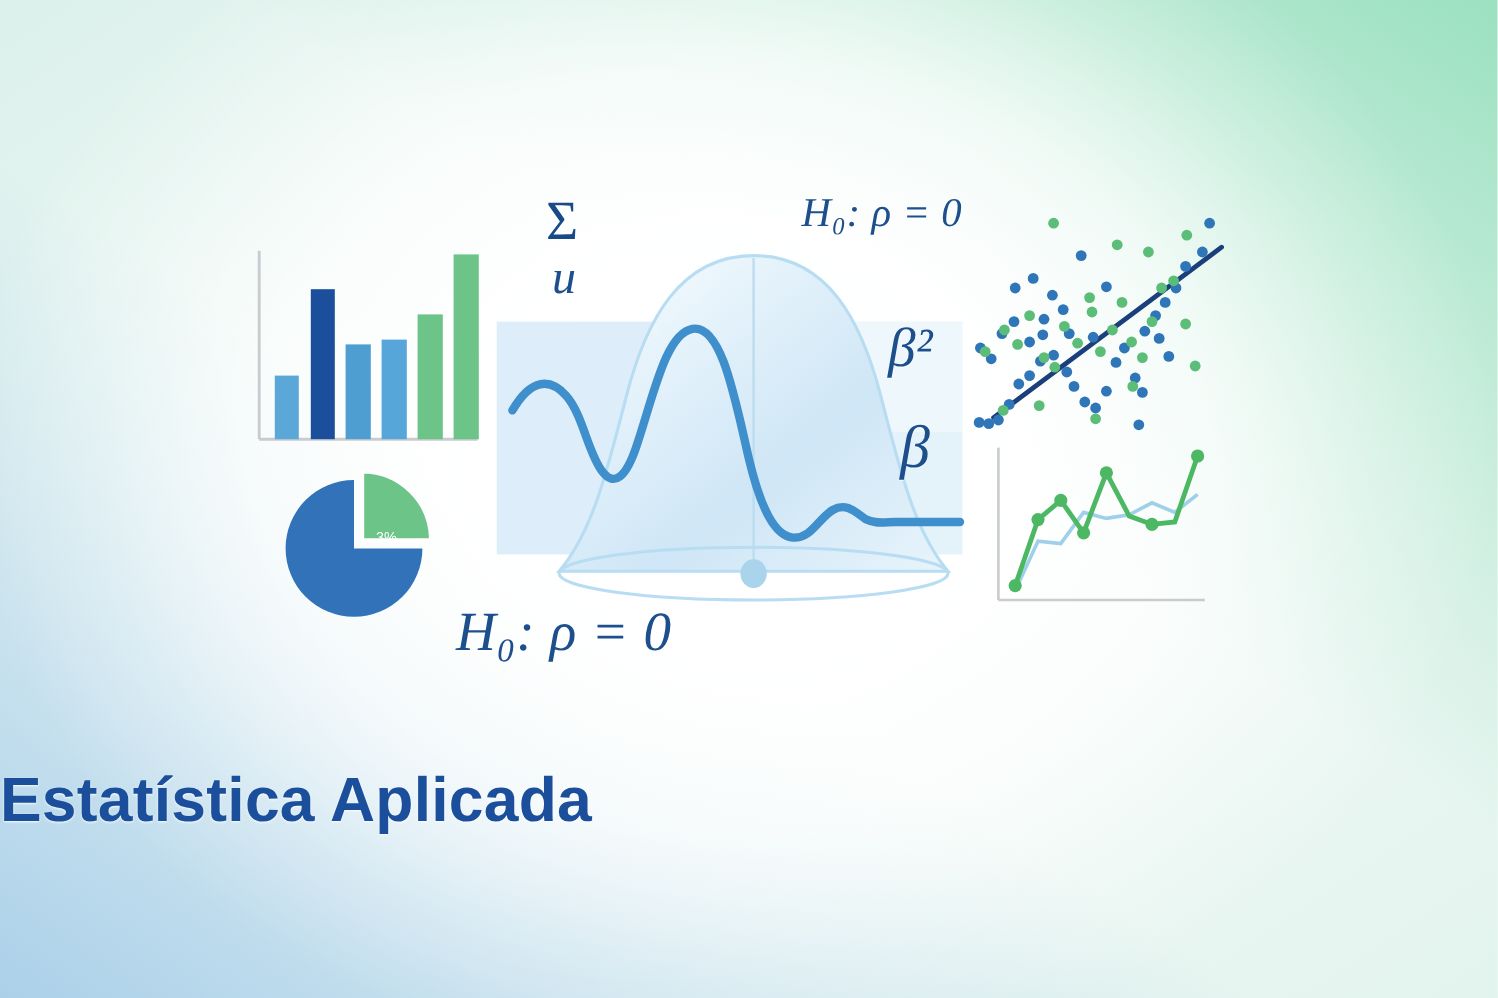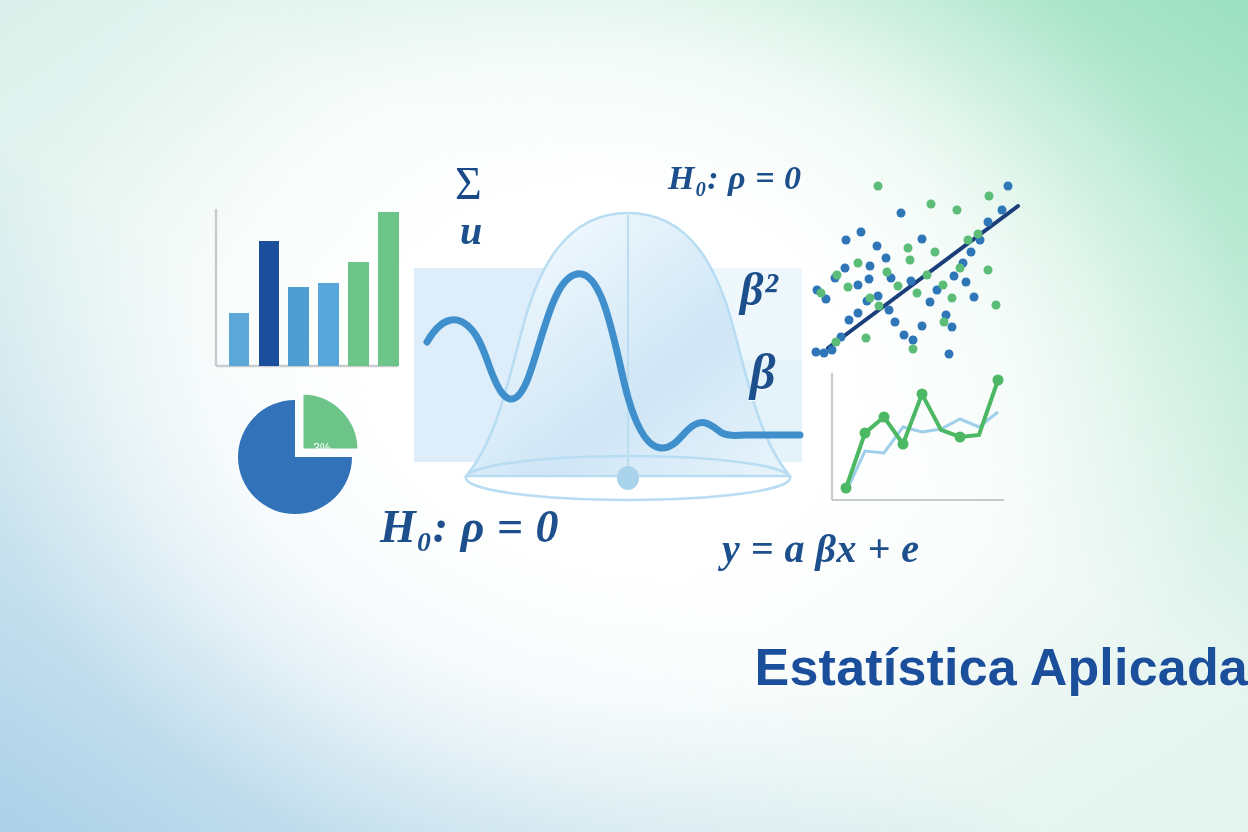--- a/index.html
+++ b/index.html
@@ -40,41 +40,40 @@
   svg { display: block; }
 
   .math {
     position: absolute;
     font-family: "Liberation Serif", serif;
     font-style: italic;
     color: #1c4f8c;
     white-space: nowrap;
     letter-spacing: .5px;
     text-shadow: 0 1px 1px rgba(255,255,255,0.85);
-    font-weight: bold;
   }
   #sigma-symbol {
     left: 455px; top: 157px;
     font-size: 46px;
     font-style: normal;
     font-weight: 400;
     color: #194a87;
   }
   #u-symbol { left: 460px; top: 207px; font-size: 40px; }
   #h0-top { left: 668px; top: 159px; font-size: 34px; }
   #beta-squared { left: 740px; top: 263px; font-size: 46px; }
   #beta-symbol { left: 750px; top: 343px; font-size: 50px; }
   #h0-bottom { left: 380px; top: 500px; font-size: 46px; }
   #regression-equation { left: 722px; top: 525px; font-size: 40px; }
 
   #main-title {
     position: absolute;
     left: 0; right: 0;
     top: 637px;
-    text-align: right;
+    text-align: left;
     font-family: "Liberation Sans", sans-serif;
     font-weight: bold;
     font-size: 52px;
     letter-spacing: 0.2px;
     color: #1b4f9c;
     text-shadow: 0 1px 2px rgba(255,255,255,0.9);
   }
 </style>
 </head>
 <body>
@@ -249,16 +248,15 @@
       <circle cx="998" cy="380" r="5.5"></circle>
     </g>
   </svg>
 
   <div class="math" id="sigma-symbol">Σ</div>
   <div class="math" id="u-symbol">u</div>
   <div class="math" id="h0-top">H₀: ρ = 0</div>
   <div class="math" id="beta-squared">β²</div>
   <div class="math" id="beta-symbol">β</div>
   <div class="math" id="h0-bottom">H₀: ρ = 0</div>
-  <div class="math" id="regression-equation">y = a βx + e</div>
 
   <div id="main-title">Estatística Aplicada</div>
 </div>
 
 </body></html>

